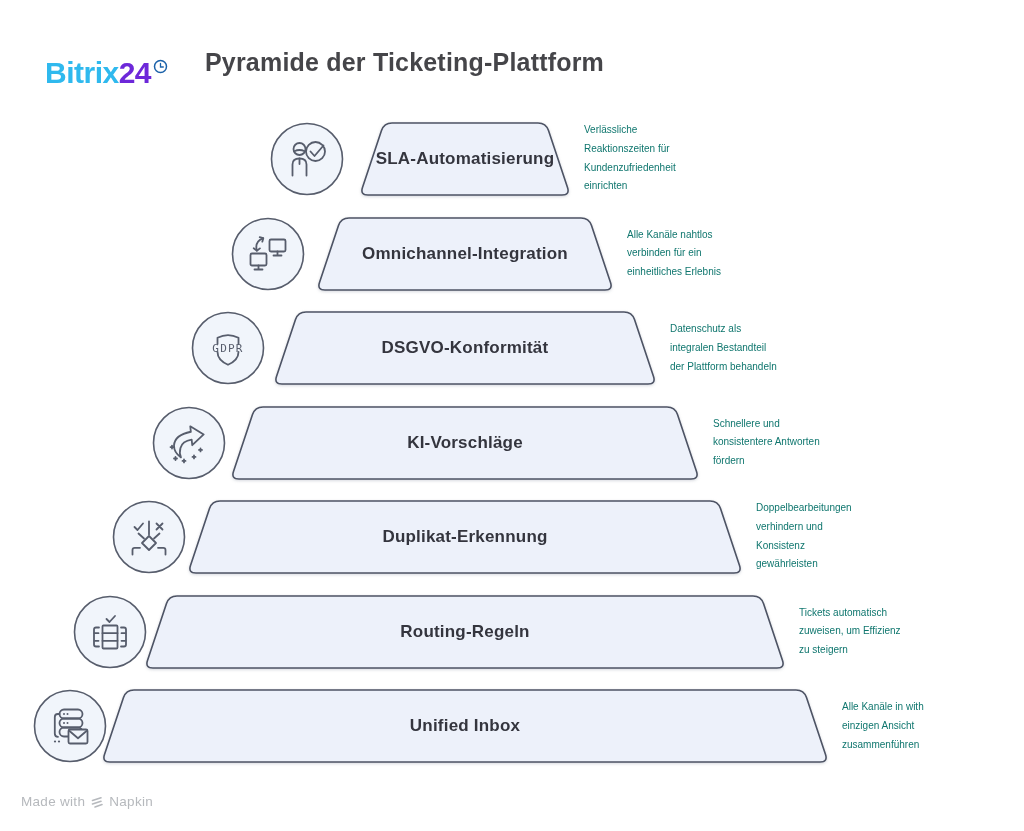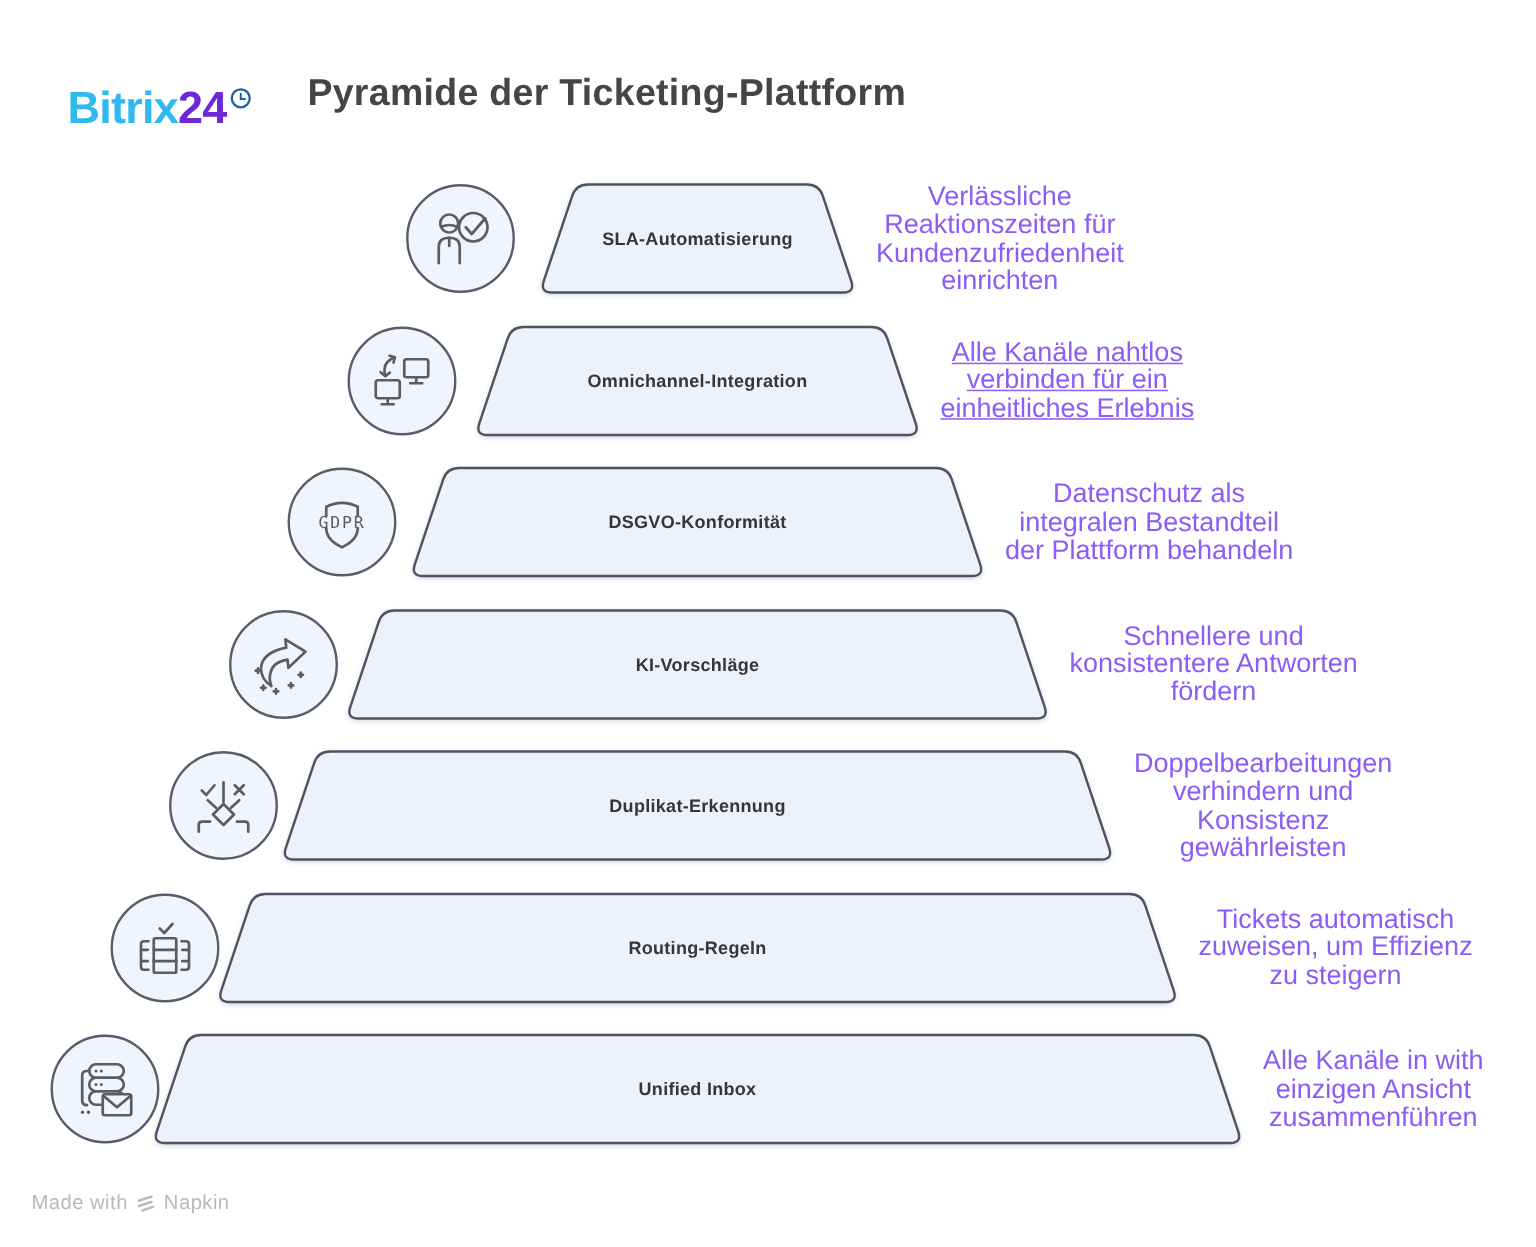--- a/index.html
+++ b/index.html
@@ -11,26 +11,26 @@
   .logo .b1{color:#2fb9ee;margin-top:33px;}
   .logo .b2{color:#6d28d9;}
   .logo .clock{position:relative;top:-9px;left:2px;display:inline-block;}
   .title{
     position:absolute;left:0;top:48px;width:809px;text-align:center;
     font-size:25px;font-weight:700;color:#454549;letter-spacing:0.2px;
   }
   .level-shape-svg{position:absolute;filter:drop-shadow(0 1.5px 1.5px rgba(110,120,140,0.30));}
   .level-label{
     position:absolute;display:flex;align-items:center;justify-content:center;
-    font-size:12px;font-weight:700;color:#34353e;letter-spacing:0.2px;pointer-events:none;
+    font-size:17px;font-weight:700;color:#34353e;letter-spacing:0.2px;pointer-events:none;
   }
   .level-icon{position:absolute;}
   .level-desc{
     position:absolute;transform:translateY(-50%);
-    font-size:18px;line-height:18.8px;color:#8b5cf6;white-space:nowrap;text-align:center;
+    font-size:10px;line-height:18.8px;color:#0f766e;white-space:nowrap;
   }
   .footer{
     position:absolute;left:21px;top:794px;font-size:13.5px;color:#b6b9bd;
     display:flex;align-items:center;gap:5px;letter-spacing:0.3px;
   }
   .footer svg{display:block;}
 </style>
 </head>
 <body>
 
@@ -77,21 +77,21 @@
         <g transform="translate(13,13)" fill="none" stroke="#575d6c" stroke-width="1.8" stroke-linecap="round" stroke-linejoin="round">
     <rect x="25.5" y="9.5" width="16" height="12" rx="1.5"></rect>
     <path d="M33.5,21.5 V25 M29.5,25.5 h8"></path>
     <rect x="6.5" y="23.5" width="16" height="12" rx="1.5"></rect>
     <path d="M14.5,35.5 V39 M10.5,39.5 h8"></path>
     <path d="M12.8,20.5 Q10.5,11.5 19,8.3"></path>
     <path d="M15.7,7.2 l3.6,1 l-1,3.5"></path>
     <path d="M9.7,18.2 l3.2,2.6 l3,-2.4"></path>
         </g>
       </svg>
-      <div class="level-desc" style="left: 627px; top: 253.5px; text-decoration: underline;">
+      <div class="level-desc" style="left: 627px; top: 253.5px;">
         <div>Alle Kanäle nahtlos</div>
         <div>verbinden für ein</div>
         <div>einheitliches Erlebnis</div>
       </div>
     </div>
     <div>
       <svg class="level-shape-svg" width="392" height="82" style="left: 269px; top: 307px;">
         <path d="M26.5,12.6 Q29.0,5.0 37.0,5.0 L355.0,5.0 Q363.0,5.0 365.5,12.6 L384.5,69.4 Q387.0,77.0 379.0,77.0 L13.0,77.0 Q5.0,77.0 7.5,69.4 Z" fill="#edf1fa" stroke="#4d5364" stroke-width="1.6"></path>
       </svg>
       <div class="level-label" style="left: 269px; top: 307px; width: 392px; height: 82px;">DSGVO-Konformität</div>

